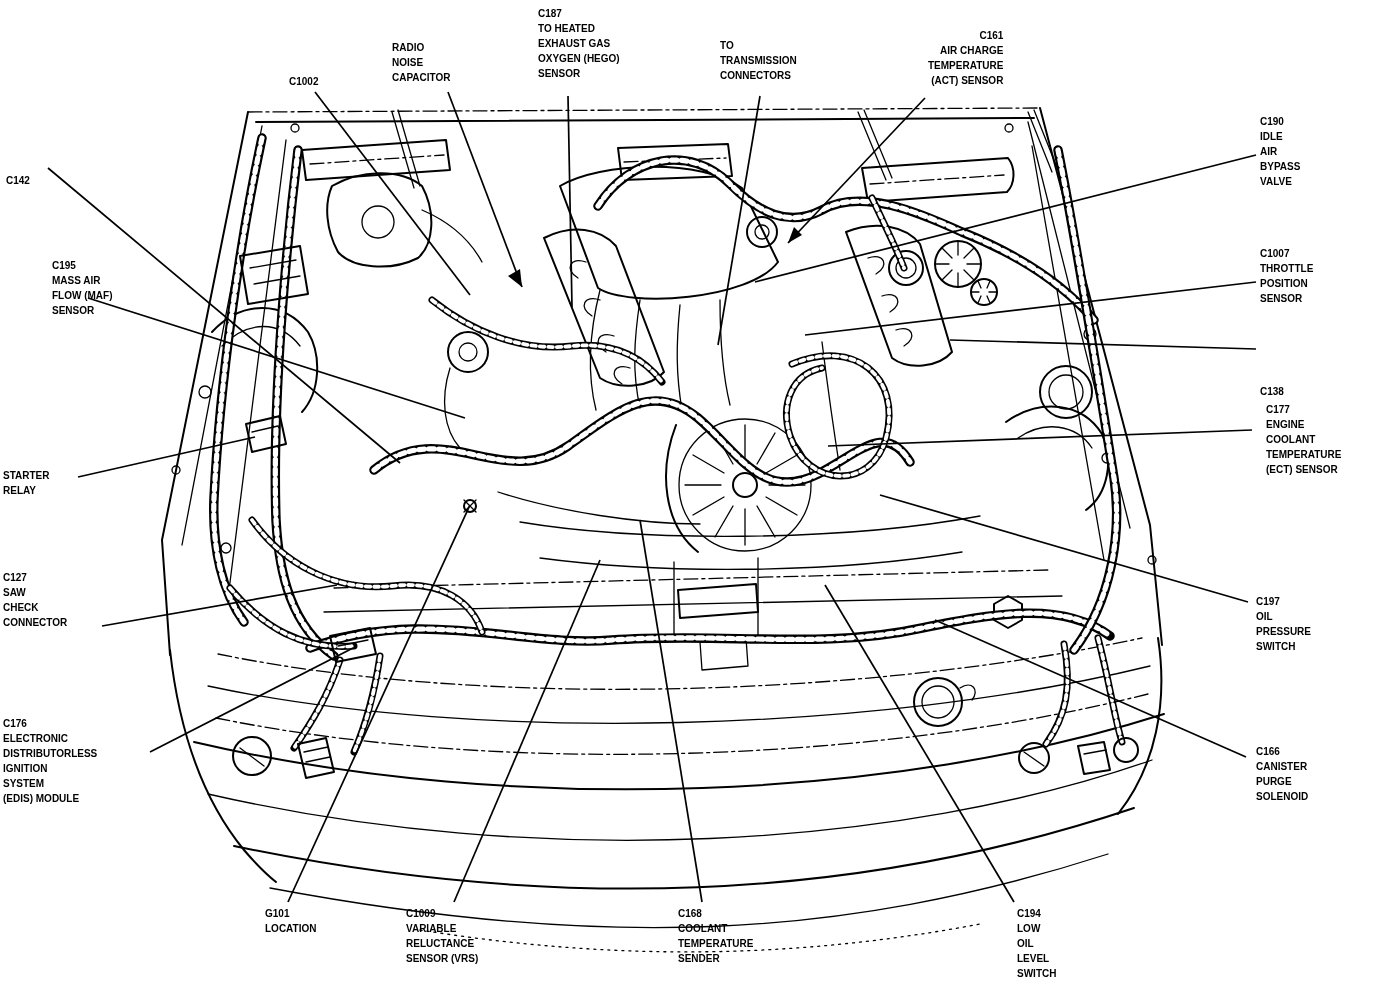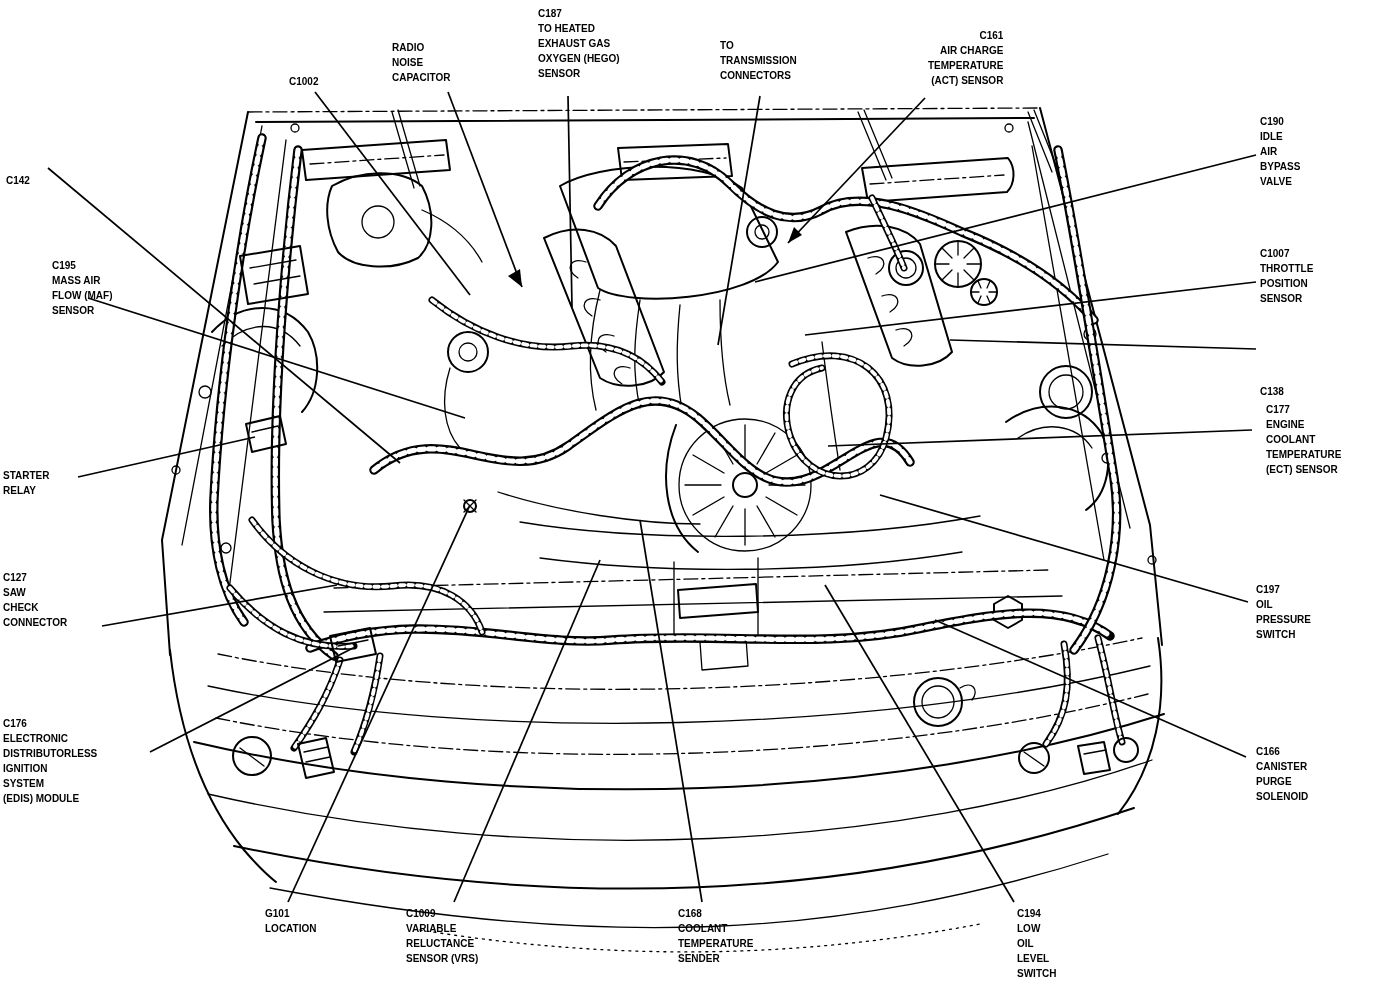--- a/index.html
+++ b/index.html
@@ -280,21 +280,21 @@
 ENGINE
 COOLANT
 TEMPERATURE
 (ECT) SENSOR</div>
   <div class="callout" style="left:3px;top:468px;">STARTER
 RELAY</div>
   <div class="callout" style="left:3px;top:570px;">C127
 SAW
 CHECK
 CONNECTOR</div>
-  <div class="callout" style="left:1256px;top:582px;">C197
+  <div class="callout" style="left:1256px;top:594px;">C197
 OIL
 PRESSURE
 SWITCH</div>
   <div class="callout" style="left:3px;top:716px;">C176
 ELECTRONIC
 DISTRIBUTORLESS
 IGNITION
 SYSTEM
 (EDIS) MODULE</div>
   <div class="callout" style="left:1256px;top:744px;">C166

